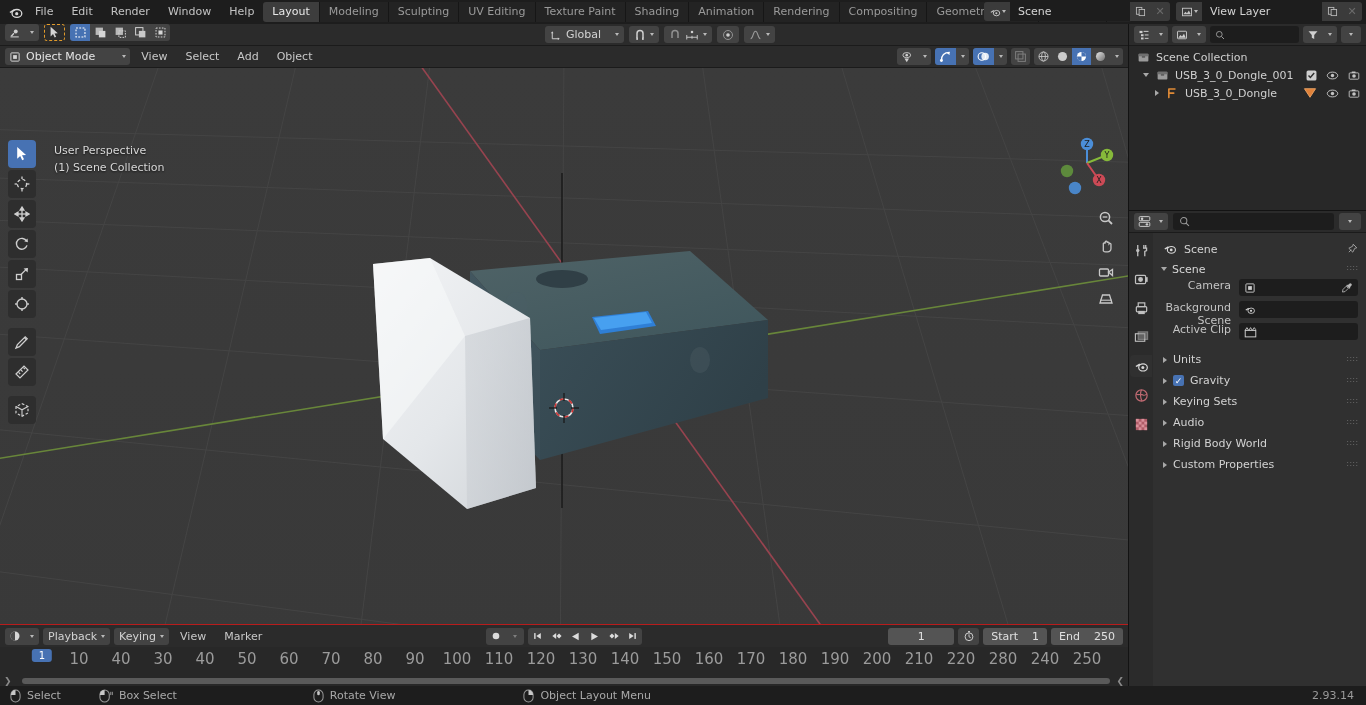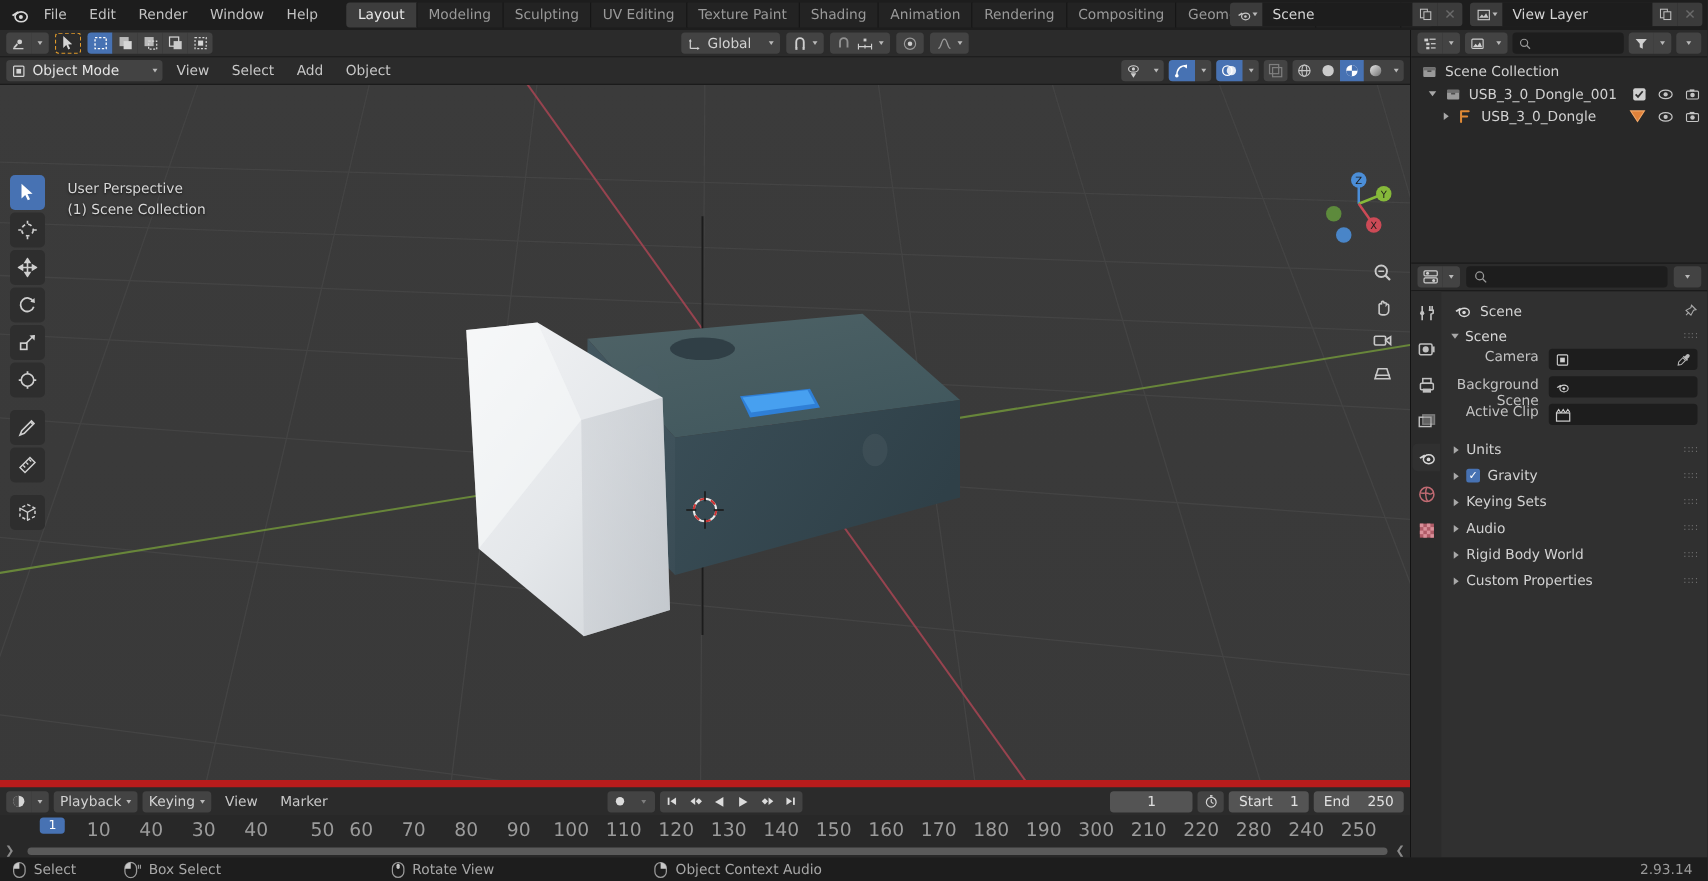--- a/index.html
+++ b/index.html
@@ -17,21 +17,21 @@
   
   .topbar {
     height: 24px; background: #1d1d1d; display: flex; align-items: center;
     padding: 0 4px; gap: 0; flex: 0 0 24px; position: relative;
   }
   .blender-logo { width: 22px; height: 24px; display: flex; align-items: center; justify-content: center; }
   .menu-item {
     padding: 0 9px; height: 18px; line-height: 18px; color: #c3c3c3; font-size: 11px;
     border-radius: 3px; cursor: default;
   }
-  .ws-tabs { display: flex; align-items: center; margin-left: 14px; gap: 0; }
+  .ws-tabs { display: flex; align-items: center; gap: 0; }
   .ws-tab {
     padding: 0 9px; height: 20px; line-height: 20px; font-size: 11px; color: #9a9a9a;
     background: #232323; border-right: 1px solid #161616; position: relative;
   }
   .ws-tab:first-child { border-radius: 3px 0 0 3px; }
   .ws-tab.active { background: #3d3d3d; color: #e8e8e8; }
   .ws-add { padding: 0 7px; height: 20px; line-height: 19px; color: #9a9a9a; background: #232323; font-size: 13px; border-radius: 0 3px 3px 0;}
 
   .topbar-right { position: absolute; right: 4px; top: 2px; display: flex; align-items: center; gap: 6px; }
   .id-block { display: flex; align-items: center; height: 19px; background: #282828; border-radius: 3px; overflow: hidden; }
@@ -40,21 +40,21 @@
   .id-btn { width: 20px; height: 19px; background: #3b3b3b; display: flex; align-items: center; justify-content: center; color: #b0b0b0; }
   .id-btn.dim { color: #6a6a6a; }
 
   
   .main { flex: 1; display: flex; min-height: 0; }
   .left-col { width: 1128px; display: flex; flex-direction: column; background: #303030; }
   .right-col { width: 238px; display: flex; flex-direction: column; background: #303030; border-left: 1px solid #131313;}
 
   
   .toolsettings {
-    height: 22px; background: #2b2b2b; display: flex; align-items: center; padding: 0 5px; gap: 5px;
+    height: 22px; background: #2b2b2b; display: flex; padding: 0 5px; gap: 5px;
     border-bottom: 1px solid #1b1b1b; flex: 0 0 22px;
   }
   .ts-group { display: flex; align-items: center; background: #303030; border-radius: 3px; height: 17px; }
   .ts-btn { width: 20px; height: 17px; display: flex; align-items: center; justify-content: center; background: #434343; }
   .ts-btn.first { border-radius: 3px 0 0 3px; }
   .ts-btn.last { border-radius: 0 3px 3px 0; }
   .ts-btn.on { background: #4772b3; }
   .ts-drop { width: 14px; height: 17px; background: #434343; display:flex;align-items:center;justify-content:center;border-radius:0 3px 3px 0;}
   .ts-sel { border: 1px dashed #e09a2b; border-radius: 3px; padding: 0 4px; height: 17px; display: flex; align-items: center; }
   .ts-center { display: flex; align-items: center; gap: 5px; margin-left: 370px; }
@@ -86,21 +86,21 @@
   .tb-btn.on { background: #4772b3; }
   .tb-gap { height: 6px; }
 
   .nav-right { position: absolute; right: 10px; top: 138px; display: flex; flex-direction: column; gap: 3px; align-items: center; }
   .nav-btn { width: 24px; height: 24px; display: flex; align-items: center; justify-content: center; color: #cfcfcf; }
 
   
   .gizmo { position: absolute; right: 8px; top: 62px; width: 66px; height: 66px; }
 
   
-  .timeline { height: 62px; background: #2b2b2b; border-top: 6px solid #b91c1c; display: flex; flex-direction: column; flex: 0 0 62px; }
+  .timeline { height: 62px; background: #2b2b2b; border-top: 1px solid #b91c1c; display: flex; flex-direction: column; flex: 0 0 62px; }
   .tl-header { height: 22px; display: flex; align-items: center; padding: 0 5px; gap: 4px; position: relative; background: #2b2b2b;}
   .tl-ruler { flex: 1; background: #282828; position: relative; }
   .tl-scroll { height: 10px; background: #282828; position: relative; }
   .tick { position: absolute; top: 3px; font-size: 15px; color: #9b9b9b; transform: translateX(-50%); }
   .playhead { position: absolute; top: 2px; background: #4772b3; color: #fff; font-size: 10px; border-radius: 3px; padding: 1px 7px; transform: translateX(-50%); }
   .tl-center { position: absolute; left: 50%; transform: translateX(-50%); display: flex; align-items: center; gap: 4px; }
   .tl-right { position: absolute; right: 5px; display: flex; align-items: center; gap: 4px; }
   .frame-field { background: #545454; border-radius: 3px; height: 17px; min-width: 66px; display: flex; align-items: center; justify-content: center; color: #e0e0e0; font-size: 11px; }
   .se-field { background: #545454; border-radius: 3px; height: 17px; display: flex; align-items: center; padding: 0 8px; gap: 14px; color: #e0e0e0; font-size: 11px; }
   .tp-grp { display: flex; align-items: center; background: #434343; border-radius: 3px; height: 17px; }
@@ -692,36 +692,36 @@
             </div>
           </div>
         </div>
 
         <div class="tl-ruler">
           <div class="playhead" style="left:42px">1</div>
           <div class="tick" style="left:79px">10</div>
           <div class="tick" style="left:121px">40</div>
           <div class="tick" style="left:163px">30</div>
           <div class="tick" style="left:205px">40</div>
-          <div class="tick" style="left:258px">50</div>
+          <div class="tick" style="left:247px">50</div>
           <div class="tick" style="left:289px">60</div>
           <div class="tick" style="left:331px">70</div>
           <div class="tick" style="left:373px">80</div>
           <div class="tick" style="left:415px">90</div>
           <div class="tick" style="left:457px">100</div>
           <div class="tick" style="left:499px">110</div>
           <div class="tick" style="left:541px">120</div>
           <div class="tick" style="left:583px">130</div>
           <div class="tick" style="left:625px">140</div>
           <div class="tick" style="left:667px">150</div>
           <div class="tick" style="left:709px">160</div>
           <div class="tick" style="left:751px">170</div>
           <div class="tick" style="left:793px">180</div>
           <div class="tick" style="left:835px">190</div>
-          <div class="tick" style="left:877px">300</div>
+          <div class="tick" style="left:877px">200</div>
           <div class="tick" style="left:919px">210</div>
           <div class="tick" style="left:961px">220</div>
           <div class="tick" style="left:1003px">280</div>
           <div class="tick" style="left:1045px">240</div>
           <div class="tick" style="left:1087px">250</div>
         </div>
         <div class="tl-scroll">
           <div style="position:absolute;left:22px;right:18px;top:2px;height:6px;background:#5a5a5a;border-radius:3px"></div>
           <div style="position:absolute;left:4px;top:0px;color:#8a8a8a;font-size:9px">❯</div>
           <div style="position:absolute;right:4px;top:0px;color:#8a8a8a;font-size:9px">❮</div>
@@ -1052,18 +1052,18 @@
           <rect x="1" y="1" width="10" height="13" rx="5" fill="none" stroke="#9a9a9a" stroke-width="1.1"></rect>
           <rect x="4.6" y="2" width="2.8" height="4.6" rx="1.4" fill="#c8c8c8"></rect>
         </svg>
       <span>Rotate View</span>
     </div>
     <div class="sb-item" style="margin-left:90px">
       <svg width="11" height="14" viewBox="0 0 12 15">
           <rect x="1" y="1" width="10" height="13" rx="5" fill="none" stroke="#9a9a9a" stroke-width="1.1"></rect>
           <path d="M11 6.5 L11 6 A5 5 0 0 0 6 1 L6 6.5 Z" fill="#c8c8c8"></path>
         </svg>
-      <span>Object Context Audio</span>
+      <span>Object Layout Menu</span>
     </div>
     <div class="sb-ver">2.93.14</div>
   </div>
 
 </div>
 
 </body></html>

